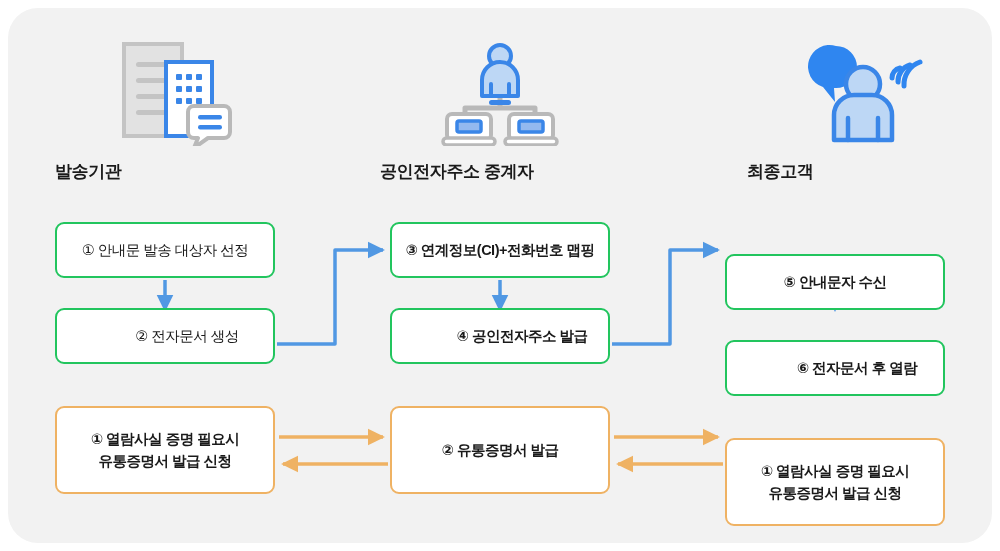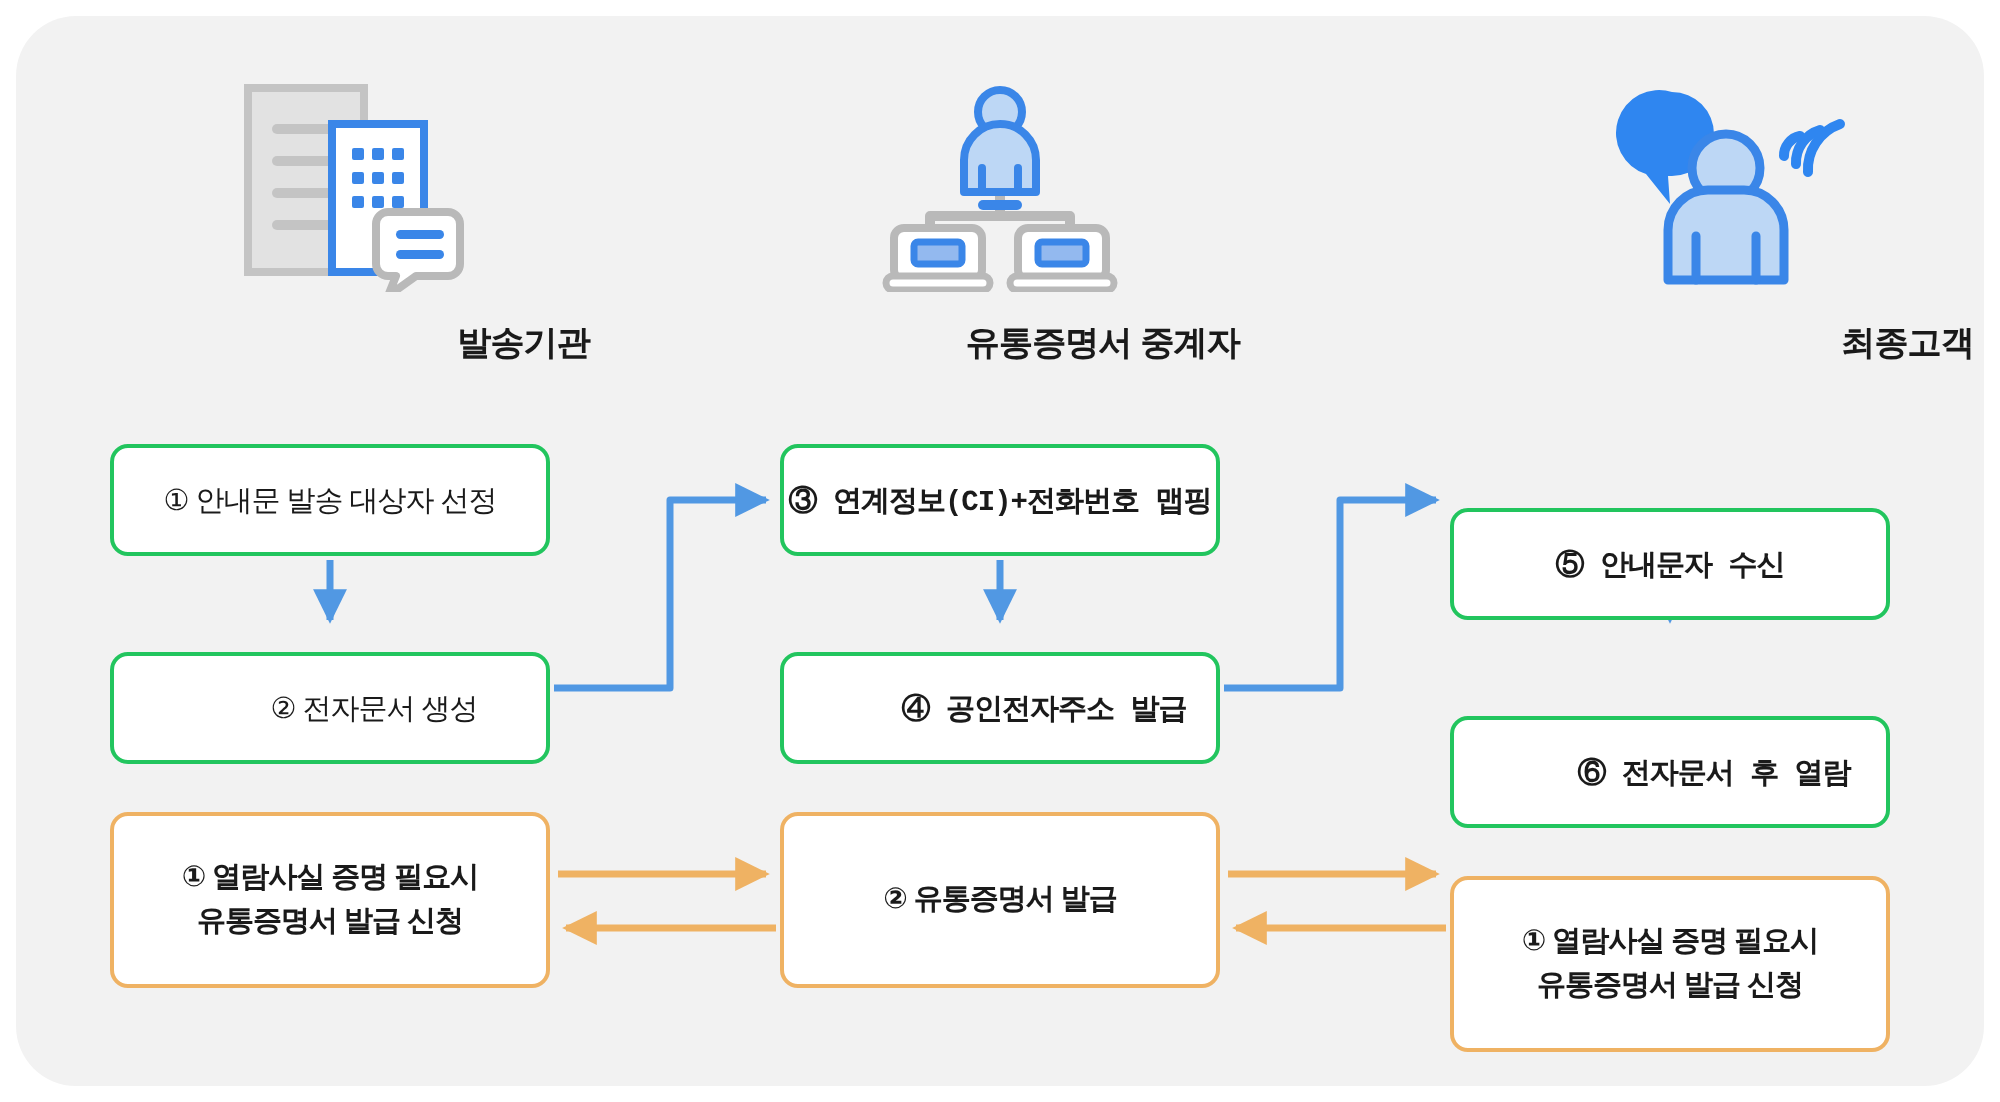--- a/index.html
+++ b/index.html
@@ -30,21 +30,21 @@
     height: 535px;
     background: #f2f2f2;
     border-radius: 30px;
   }
 
   
   .actor {
     position: absolute;
     top: 38px;
     width: 240px;
-    text-align: right;
+    text-align: left;
   }
   .actor .icon-wrap {
     height: 108px;
     display: flex;
     align-items: flex-end;
     justify-content: center;
   }
   .actor .caption {
     margin-top: 14px;
     font-size: 17px;
@@ -70,21 +70,21 @@
   .pbox.blue {
     border: 2px solid #22c55e;
     width: 220px;
     height: 56px;
   }
   .pbox.blue .ptext {
     font-size: 14.5px;
     color: #1a1a1a;
     letter-spacing: -0.5px;
   }
-  .pbox.blue.bold .ptext { font-weight: bold; font-family: Liberation Mono, monospace; }
+  .pbox.blue.bold .ptext { font-weight: bold; }
 
   .pbox.orange {
     border: 2px solid #efb263;
     width: 220px;
     height: 88px;
   }
   .pbox.orange .ptext {
     font-size: 14.5px;
     font-weight: bold;
     color: #1a1a1a;
@@ -92,21 +92,21 @@
     line-height: 1.55;
   }
 
   
   .col1 { left: 55px; }
   .col2 { left: 390px; }
   .col3 { left: 725px; margin-top: 32px; }
 
   
   .row1 { top: 222px; }
-  .row2 { top: 326px; padding-left: 44px; }
+  .row2 { top: 308px; padding-left: 44px; }
   .row3 { top: 406px; }
 
   
   #wires {
     position: absolute;
     left: 0;
     top: 0;
     width: 1000px;
     height: 551px;
     pointer-events: none;
@@ -163,21 +163,21 @@
 
         <rect x="6" y="74" width="44" height="26" rx="5" fill="#ffffff" stroke="#b9b9b9" stroke-width="4"></rect>
         <rect x="16" y="81" width="24" height="11" rx="2" fill="#93b9ef" stroke="#3a86e8" stroke-width="3.5"></rect>
         <rect x="2" y="98" width="52" height="7" rx="3.5" fill="#ffffff" stroke="#b9b9b9" stroke-width="3.5"></rect>
 
         <rect x="68" y="74" width="44" height="26" rx="5" fill="#ffffff" stroke="#b9b9b9" stroke-width="4"></rect>
         <rect x="78" y="81" width="24" height="11" rx="2" fill="#93b9ef" stroke="#3a86e8" stroke-width="3.5"></rect>
         <rect x="64" y="98" width="52" height="7" rx="3.5" fill="#ffffff" stroke="#b9b9b9" stroke-width="3.5"></rect>
       </svg>
     </div>
-    <div class="caption">유통증명서 중계자</div>
+    <div class="caption">공인전자주소 중계자</div>
   </div>
 
   <div class="actor" id="actor-customer">
     <div class="icon-wrap">
       <svg width="118" height="106" viewBox="0 0 118 106" aria-hidden="true">
 
         <path d="M20 6 a21 21 0 0 1 21 21 a21 21 0 0 1 -21 21 h-2 l1 14 l-12 -15 a21 21 0 0 1 13 -41 z" fill="#2f86f0" transform="translate(8,0)"></path>
 
         <g fill="none" stroke="#2f86f0" stroke-width="5" stroke-linecap="round">
           <path d="M84 38 a10 10 0 0 1 8 -10"></path>

